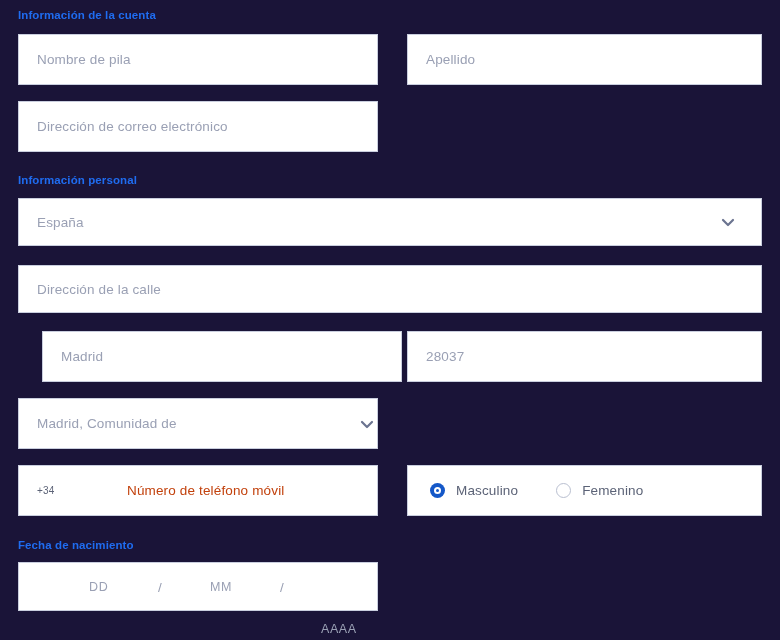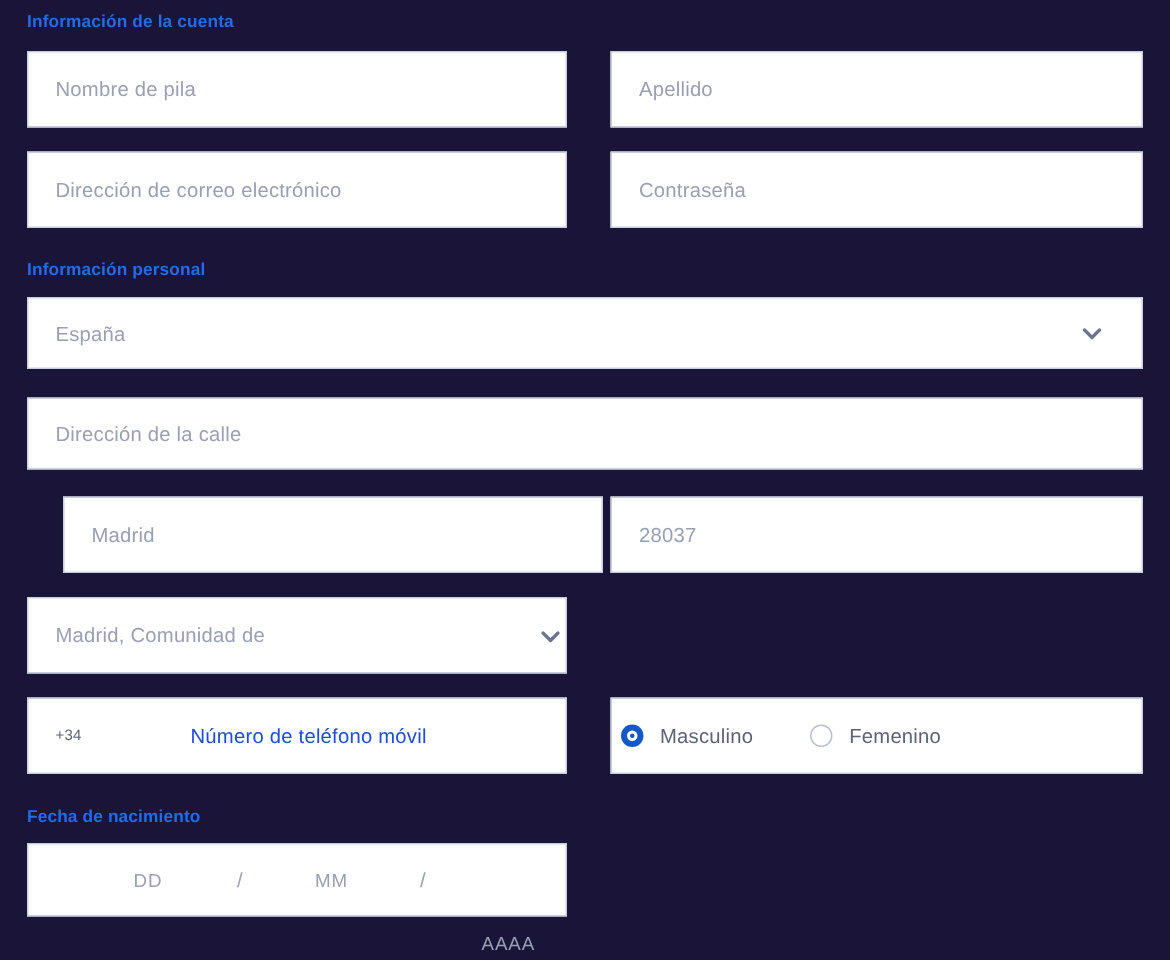--- a/index.html
+++ b/index.html
@@ -53,29 +53,29 @@
 
   
   .phone-prefix {
     font-size: 10px;
     color: #5c6377;
     padding-left: 18px;
     letter-spacing: 0.15px;
   }
   .phone-num {
     font-size: 13.5px;
-    color: #1d4ed8;
+    color: #c2410c;
     position: absolute;
     left: 108px;
     letter-spacing: 0.15px;
     white-space: nowrap;
   }
 
   
-  .radio-group { display: flex; align-items: flex-start; padding-left: 6px; }
+  .radio-group { display: flex; align-items: flex-start; padding-left: 22px; }
   .radio-opt { display: flex; align-items: center; }
   .radio-opt + .radio-opt { margin-left: 38px; }
   .radio-dot {
     width: 15px; height: 15px;
     border-radius: 50%;
     flex: 0 0 auto;
     position: relative;
   }
   .radio-dot.off { border: 1.5px solid #b9bfd0; background: #fff; }
   .radio-dot.on { background: #1558c8; }
@@ -136,23 +136,20 @@
   </div>
 
   <div class="field" style="left:407px; top:34px; width:355px; height:51px;">
     <span class="ph">Apellido</span>
   </div>
 
   <div class="field" style="left:18px; top:101px; width:360px; height:51px;">
     <span class="ph">Dirección de correo electrónico</span>
   </div>
 
-  <div class="field" style="left:407px; top:101px; width:355px; height:51px;">
-    <span class="ph">Contraseña</span>
-  </div>
 
   <div class="section-head" style="top:174px;">Información personal</div>
 
   <div class="field" style="left:18px; top:198px; width:744px; height:48px;">
     <span class="ph">España</span>
     <span class="chev" style="right:24px; top:50%; margin-top:-9px;">
       <svg viewBox="0 0 18 18">
           <path d="M4 7 L9 12 L14 7" fill="none" stroke="#6b7490" stroke-width="2.2" stroke-linecap="round" stroke-linejoin="round"></path>
         </svg>
     </span>

